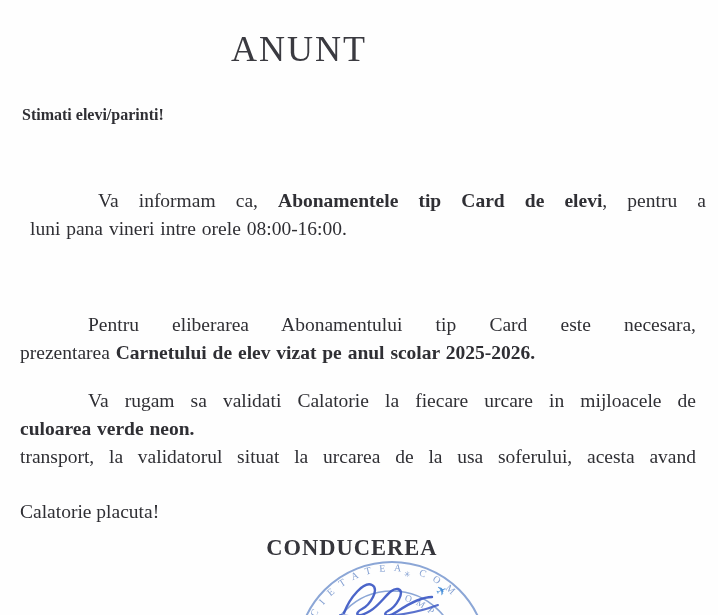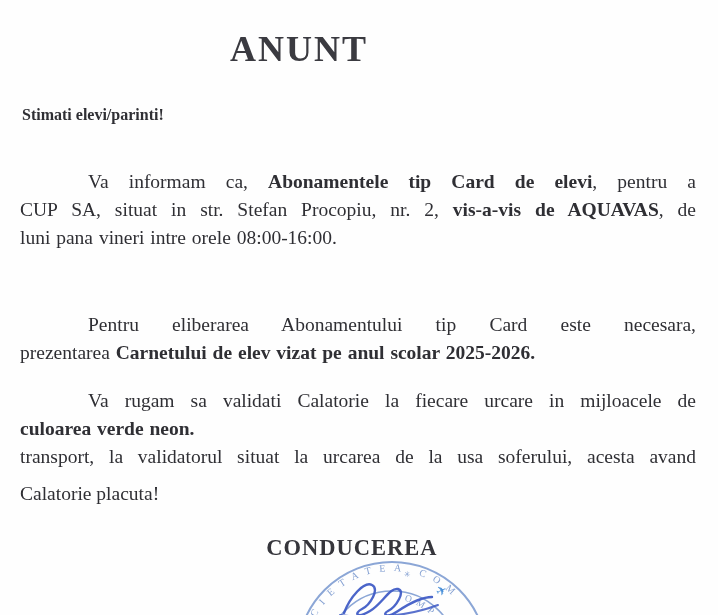--- a/index.html
+++ b/index.html
@@ -11,42 +11,42 @@
     overflow: hidden;
     position: relative;
     font-family: "Liberation Serif", serif;
     color: #2f2f34;
   }
   .page { position: absolute; inset: 0; }
 
   .doc-title {
     position: absolute; top: 28px; left: 0; width: 598px;
     margin: 0; text-align: center;
-    font-size: 36px; font-weight: bold; letter-spacing: 2px;
+    font-size: 36px; font-weight: normal; letter-spacing: 2px;
     color: #3a3a40;
   }
   .salutation {
     position: absolute; top: 106px; left: 22px;
     font-size: 16px; font-weight: bold;
   }
   .para {
     position: absolute; left: 20px; width: 676px;
     font-size: 19.5px; line-height: 28px;
     word-spacing: 1px;
   }
-  .para-1 { top: 168px; }
+  .para-1 { top: 187px; margin-left: 10px; }
   .para-2 { top: 311px; }
   .para-3 { top: 387px; }
   .line { height: 28px; white-space: normal; }
   .line.justify { text-align: justify; text-align-last: justify; }
   .line.indent { text-indent: 68px; }
   .seg-bold { font-weight: bold; }
 
   .closing {
-    position: absolute; top: 483px; left: 20px;
+    position: absolute; top: 501px; left: 20px;
     font-size: 19.5px;
   }
 
   .signature-block {
     position: absolute; top: 532px; left: 0; width: 704px;
     text-align: center; z-index: 2;
     font-size: 22.5px; line-height: 31px; letter-spacing: 1px;
     color: #35353b;
   }
   .signature-block div { height: 31px; font-weight: bold; }
@@ -69,21 +69,20 @@
 <body>
 
 <div class="page">
 
   <h1 class="doc-title">ANUNT</h1>
 
   <div class="salutation">Stimati elevi/parinti!</div>
 
   <div class="para para-1">
       <div class="line justify indent"><span>Va informam ca, </span><span class="seg-bold">Abonamentele tip Card de elevi</span><span>, pentru a</span></div>
-      <div class="line justify"><span>CUP SA, situat in str. Stefan Procopiu, nr. 2, </span><span class="seg-bold">vis-a-vis de AQUAVAS</span><span>, de</span></div>
       <div class="line"><span>luni pana vineri intre orele 08:00-16:00.</span></div>
     </div>
   <div class="para para-2">
       <div class="line justify indent"><span>Pentru eliberarea Abonamentului tip Card este necesara,</span></div>
       <div class="line"><span>prezentarea </span><span class="seg-bold">Carnetului de elev vizat pe anul scolar 2025-2026.</span></div>
     </div>
   <div class="para para-3">
       <div class="line justify indent"><span>Va rugam sa validati Calatorie la fiecare urcare in mijloacele de</span></div>
       <div class="line"><span class="seg-bold">culoarea verde neon.</span></div>
       <div class="line justify"><span>transport, la validatorul situat la urcarea de la usa soferului, acesta avand</span></div>

